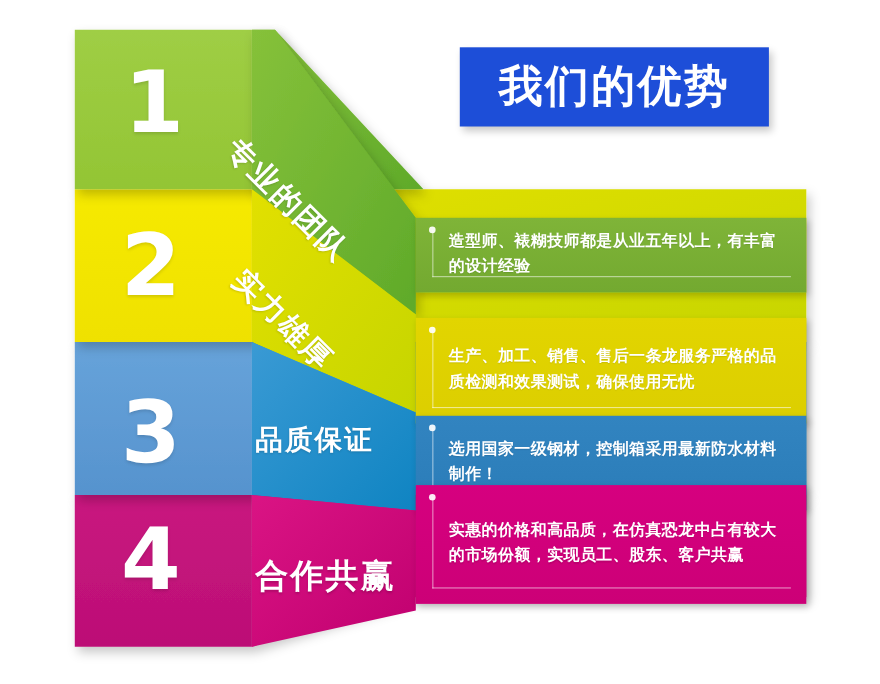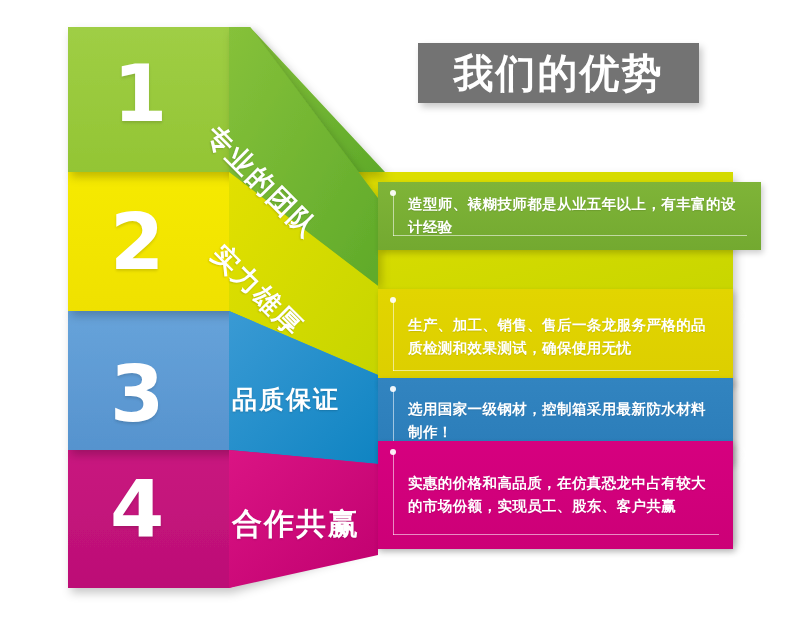--- a/index.html
+++ b/index.html
@@ -7,22 +7,22 @@
     width:800px;height:622px;
     background:#ffffff;
     font-family:"DejaVu Sans","Liberation Sans",sans-serif;
     overflow:hidden;
     position:relative;
   }
   #stage{position:absolute;left:0;top:0;width:800px;height:622px;}
 
   
   .title-box{
-    position:absolute;left:418px;top:43px;width:281px;height:60px;
-    background:#737373;
+    position:absolute;left:418px;top:43px;width:281px;height:72px;
+    background:#1d4ed8;
     display:flex;align-items:center;justify-content:center;
     box-shadow:3px 4px 7px rgba(0,0,0,.22);
   }
   .title-box .t{
     color:#ffffff;font-size:40px;font-weight:bold;letter-spacing:2px;
     line-height:1;white-space:nowrap;
   }
 
   
   .panel{
@@ -41,21 +41,21 @@
   .panel .dot{
     position:absolute;left:12px;top:8px;width:6px;height:6px;border-radius:50%;
     background:rgba(255,255,255,.92);
   }
   .panel .ptext{
     position:absolute;left:30px;right:22px;top:50%;transform:translateY(-50%);
     color:#ffffff;font-size:14.5px;line-height:1.62;font-weight:bold;
     letter-spacing:.4px;
     text-shadow:0 1px 1px rgba(0,0,0,.10);
   }
-  #panel0{top:182px;height:68px;background:linear-gradient(180deg,#7FB438 0%,#73A930 100%);padding-left:28px;}
+  #panel0{top:198px;height:68px;background:linear-gradient(180deg,#7FB438 0%,#73A930 100%);}
   #panel1{top:289px;height:96px;background:linear-gradient(180deg,#E2D500 0%,#DCCE00 100%);}
   #panel2{top:378px;height:86px;background:linear-gradient(180deg,#3284C0 0%,#2A7CB8 100%);}
   #panel3{top:441px;height:108px;background:linear-gradient(180deg,#D6007F 0%,#CC0077 100%);}
 
   
   #bars{position:absolute;left:0;top:0;width:800px;height:622px;}
 
   
   .cap{
     position:absolute;color:#ffffff;font-weight:bold;white-space:nowrap;

